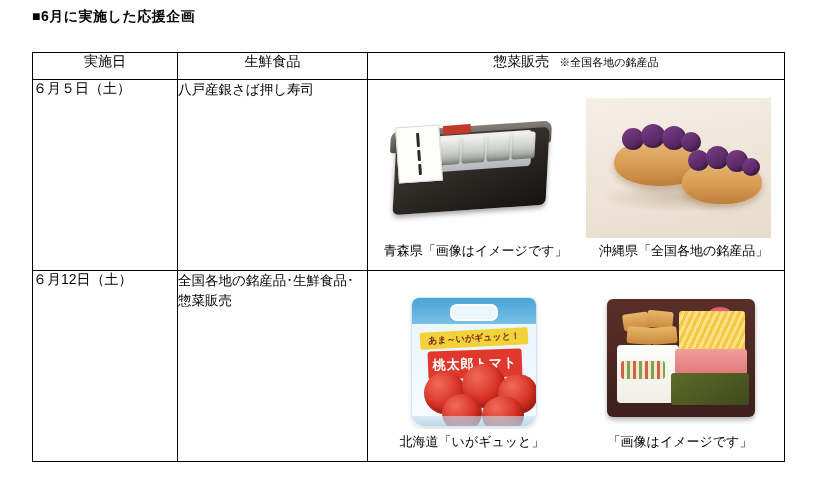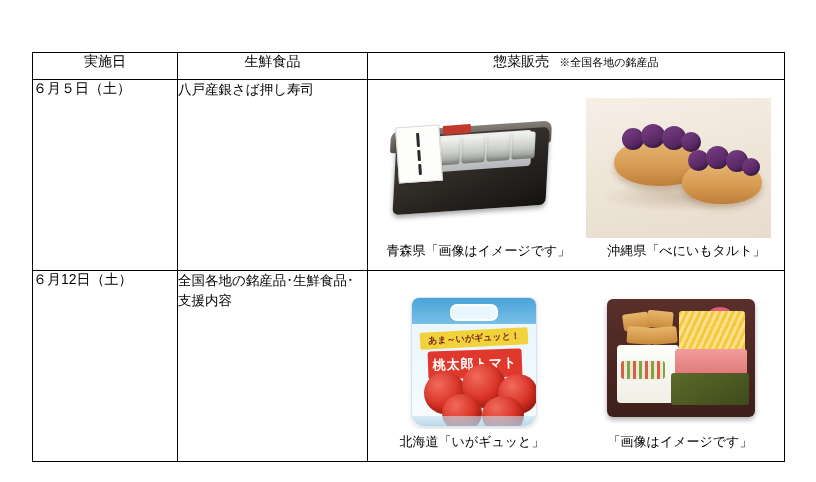--- a/index.html
+++ b/index.html
@@ -410,20 +410,21 @@
     background: repeating-linear-gradient(90deg, #cf4f3d 0px, #cf4f3d 3px, #f4e6c8 3px, #f4e6c8 6px, #6f9a3c 6px, #6f9a3c 9px, #f4e6c8 9px, #f4e6c8 12px);
     border-radius: 3px;
     opacity: 0.9;
   }
 </style>
 </head>
 <body>
 
 <div class="page">
 
+  <div class="doc-heading">■6月に実施した応援企画</div>
 
   <table class="main-table">
     <colgroup>
       <col class="col-date">
       <col class="col-content">
       <col class="col-sample">
     </colgroup>
     <thead>
       <tr>
         <th>実施日</th>
@@ -468,29 +469,29 @@
                 <div class="tart-swirl s4"></div>
                 <div class="tart-swirl s5"></div>
                 <div class="tart-swirl s6"></div>
                 <div class="tart-swirl s7"></div>
                 <div class="tart-swirl s8"></div>
               </div>
 
             </div>
             <div class="caption-row">
               <div class="caption">青森県「画像はイメージです」</div>
-              <div class="caption">沖縄県「べにいもタルト」</div>
+              <div class="caption">沖縄県「全国各地の銘産品」</div>
             </div>
           </div>
         </td>
       </tr>
 
       <tr>
         <td class="cell-date">６月12日（土）</td>
-        <td class="cell-content">全国各地の銘産品･生鮮食品･支援内容</td>
+        <td class="cell-content">全国各地の銘産品･生鮮食品･惣菜販売</td>
         <td class="cell-sample">
           <div class="sample-wrap">
             <div class="images-row">
 
               <div class="photo photo-tomato">
                 <div class="bag">
                   <div class="bag-top">
                     <div class="bag-handle"></div>
                   </div>
                   <div class="bag-banner">

